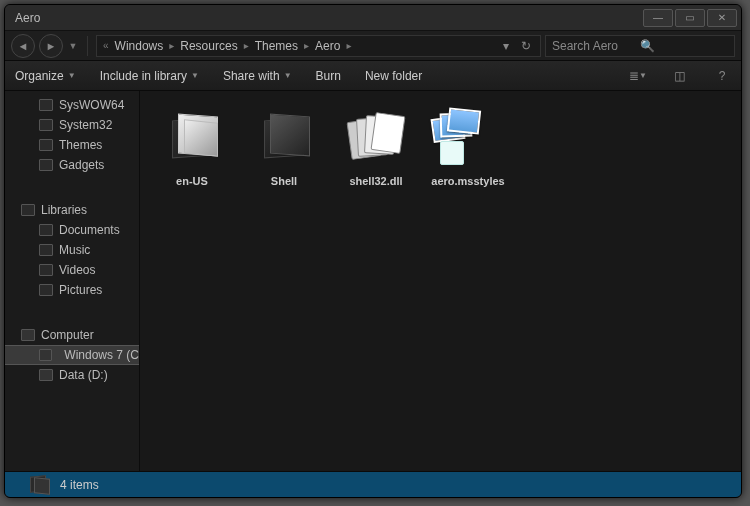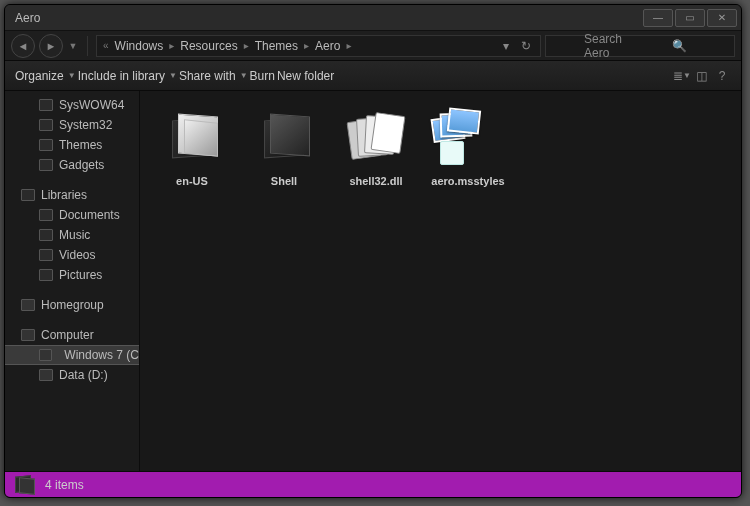--- a/index.html
+++ b/index.html
@@ -17,35 +17,35 @@
   
   .navbar { height: 30px; background: #1e1e1e; display: flex; align-items: center; padding: 0 6px; gap:4px; border-bottom:1px solid #0a0a0a;}
   .nav-btn { width:24px; height:24px; border-radius:50%; border:1px solid #444; background:#222; display:flex; align-items:center; justify-content:center; color:#888; font-size:11px;}
   .nav-dd { width:12px; color:#777; font-size:9px; text-align:center;}
   .separator-vert { width:1px; height:20px; background:#333; margin:0 4px;}
   .breadcrumb { flex:1; height:22px; background:#1a1a1a; border:1px solid #333; display:flex; align-items:center; padding:0 4px; color:#bbb; font-size:12px; overflow:hidden;}
   .crumb { display:flex; align-items:center; height:100%; padding:0 4px;}
   .crumb-sep { color:#777; padding:0 2px; font-size:10px;}
   .bc-refresh { width:20px; color:#888; display:flex; align-items:center; justify-content:center;}
   .searchbox { width:190px; height:22px; background:#1a1a1a; border:1px solid #333; display:flex; align-items:center; padding:0 6px; color:#888; font-size:12px;}
-  .searchbox span { flex:1;margin-left:32px; }
+  .searchbox span { flex:1; }
   .search-icon { font-size:12px; color:#777;}
   
-  .toolbar { height:30px; background: linear-gradient(#262626,#1c1c1c); display:flex; align-items:center; padding:0 10px; gap:2px; color:#ccc; font-size:12px; border-bottom:1px solid #0a0a0a;}
+  .toolbar { height:30px; background: linear-gradient(#262626,#1c1c1c); display:flex; align-items:center; padding:0 10px; gap:24px; color:#ccc; font-size:12px; border-bottom:1px solid #0a0a0a;}
   .tb-item { display:flex; align-items:center; gap:4px;}
   .tb-dd { font-size:8px; color:#888;}
   .tb-spacer { flex:1; }
   .tb-icon { width:18px; height:16px; display:flex; align-items:center; justify-content:center; color:#888; font-size:12px;}
   
   .body { flex:1; display:flex; overflow:hidden; background:#ec4899;justify-content:center;}
   
   .sidebar { width:135px; background:#1b1b1b; border-right:1px solid #0c0c0c; color:#bbb; font-size:12px; padding:4px 0; overflow:hidden;}
   .tree-item { display:flex; align-items:center; height:20px; padding-left:22px; gap:6px; white-space:nowrap; overflow:hidden;}
   .tree-item.sub { padding-left:34px; }
-  .tree-header { padding-left:16px; display:flex; align-items:center; height:20px; gap:6px; margin-top:10px;}
+  .tree-header { padding-left:16px; display:flex; align-items:center; height:20px; gap:6px; margin-top:25px;}
   .tree-header:first-child { margin-top:0;}
   .tree-item.selected { background:#3a3a3a; border:1px solid #555; border-left:none; border-right:none;gap:12px;}
   .ticon { width:14px; height:12px; background:#333; border:1px solid #555; display:inline-block; border-radius:1px;}
   .ticon.folder { background:#2a2a2a; }
   .ticon.lib { background:#2a2a2a; }
   
   .content { flex:1; background:#181818; padding:10px 6px; display:flex; flex-wrap:wrap; align-content:flex-start; gap:0;font-weight:bold;}
   .file-item { width:92px; height:110px; display:flex; flex-direction:column; align-items:center; text-align:center; color:#ccc; font-size:11px; padding-top:4px;}
   .file-icon { width:64px; height:64px; display:flex; align-items:center; justify-content:center; margin-bottom:6px;}
   .folder-shape { width:48px; height:40px; position:relative; }
@@ -62,21 +62,21 @@
   .dll-icon .sheet.c{ transform:translate(4px,-2px) rotate(3deg); background:#eee;}
   .dll-icon .sheet.d{ transform:translate(12px,-4px) rotate(8deg); background:#fff;}
   .msstyles-icon { width:56px; height:48px; position:relative;}
   .msstyles-icon .photo { position:absolute; width:32px; height:24px; background:linear-gradient(#8ec5ff,#5a9edb); border:2px solid #fff; box-shadow:0 1px 2px rgba(0,0,0,.5);}
   .msstyles-icon .photo.a{ transform:translate(-8px,4px) rotate(-8deg);}
   .msstyles-icon .photo.b{ transform:translate(0px,0px) rotate(-2deg);}
   .msstyles-icon .photo.c{ transform:translate(8px,-4px) rotate(6deg);}
   .msstyles-icon .box { position:absolute; left:0; bottom:-4px; width:24px; height:24px; background:#e8faf8; border:1px solid #bfe8e4; border-radius:2px;}
   .file-label { line-height:13px; word-break:break-word; max-width:84px;}
   
-  .statusbar { height:26px; background:#a21caf; border-top:1px solid #0a0a0a; display:flex; align-items:center; padding:0 8px; color:#ccc; font-size:12px; gap:10px;}
+  .statusbar { height:26px; background:#0c4a6e; border-top:1px solid #0a0a0a; display:flex; align-items:center; padding:0 23px; color:#ccc; font-size:12px; gap:10px;}
   .status-icon { width:22px; height:18px; position:relative;}
   .status-icon::before{ content:''; position:absolute; left:2px; top:0; width:14px; height:14px; background:#2a2a2a; border:1px solid #444; transform:skewY(-6deg);}
   .status-icon::after{ content:''; position:absolute; left:6px; top:2px; width:14px; height:14px; background:#333; border:1px solid #555; transform:skewY(6deg);}
 </style>
 </head>
 <body>
 
 <div class="window">
 
   <div class="titlebar">
@@ -179,24 +179,20 @@
         </div>
       <div class="tree-item sub">
           <span class="ticon lib"></span>
           <span>Videos</span>
         </div>
       <div class="tree-item sub">
           <span class="ticon lib"></span>
           <span>Pictures</span>
         </div>
 
-      <div class="tree-header">
-          <span class="ticon"></span>
-          <span>Homegroup</span>
-        </div>
 
       <div class="tree-header">
           <span class="ticon"></span>
           <span>Computer</span>
         </div>
       <div class="tree-item sub selected">
           <span class="ticon"></span>
           <span>Windows 7 (C</span>
         </div>
       <div class="tree-item sub">

